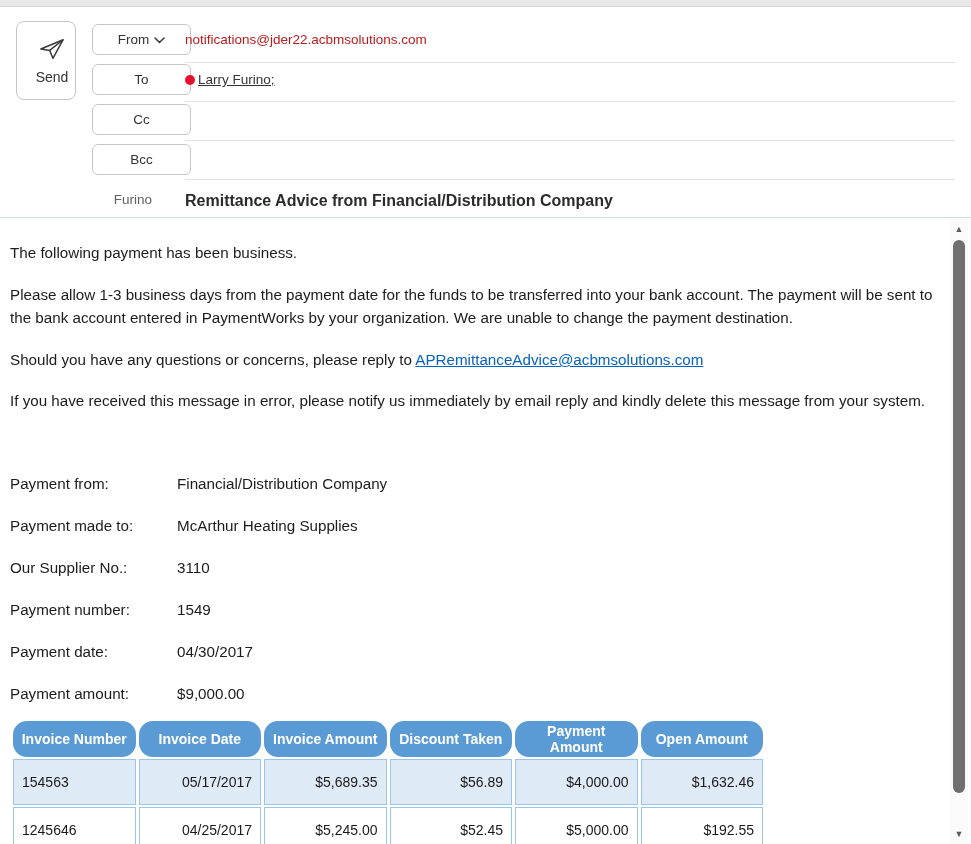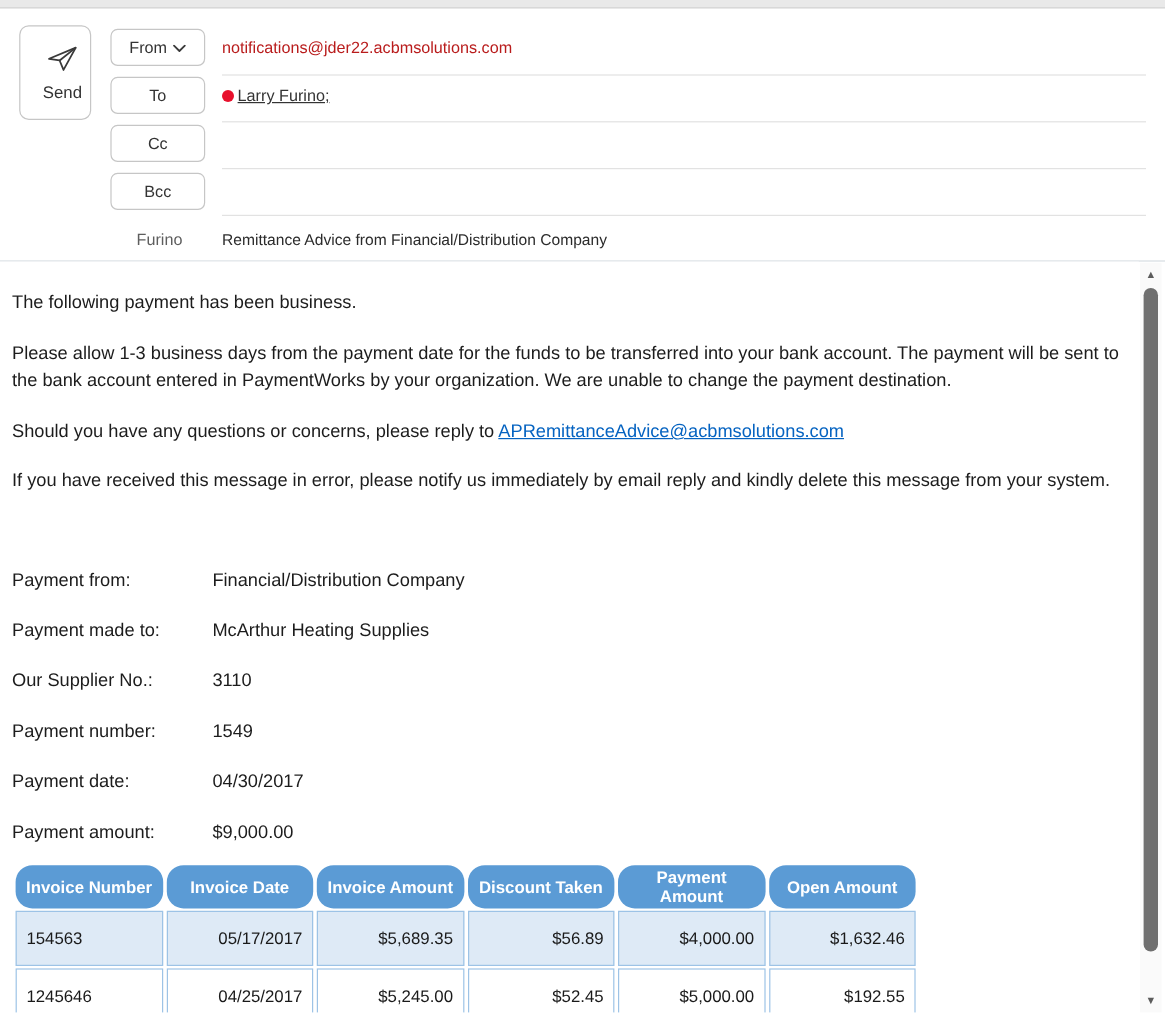--- a/index.html
+++ b/index.html
@@ -32,21 +32,21 @@
     border: 1px solid #c6c6c6;
     border-radius: 8px;
     display: flex; flex-direction: column; align-items: center; justify-content: center;
     gap: 7px; cursor: pointer; padding-left: 12px;
   }
   .send-btn .send-glyph { width: 30px; height: 26px; display: block; }
   .send-btn .send-label { font-size: 14px; color: #333; }
 
   .field-btn {
     position: absolute; left: 92px;
-    width: 79px; height: 31px;
+    width: 99px; height: 31px;
     background: #fff;
     border: 1px solid #c6c6c6;
     border-radius: 6px;
     display: flex; align-items: center; justify-content: center;
     font-size: 13.5px; color: #333; gap: 5px; cursor: pointer;
   }
   .btn-from { top: 16px; }
   .btn-to   { top: 56px; }
   .btn-cc   { top: 96px; }
   .btn-bcc  { top: 136px; }
@@ -76,21 +76,21 @@
   .recipient-name {
     font-size: 13.5px; color: #343434; text-decoration: underline;
   }
 
   .subject-label {
     position: absolute; left: 85px; top: 184px; width: 67px;
     text-align: right; font-size: 13.5px; color: #5e5e5e;
   }
   .subject-value {
     position: absolute; left: 185px; top: 184px;
-    font-size: 13px; color: #2b2b2b;
+    font-size: 16px; color: #2b2b2b; font-weight: bold;
   }
   .compose-divider {
     position: absolute; left: 0; right: 0; top: 209px;
     height: 1px; background: #d6dce2;
   }
 
   
   .body-area {
     position: absolute; top: 218px; left: 0; right: 22px; bottom: 0;
     background: #fff;

